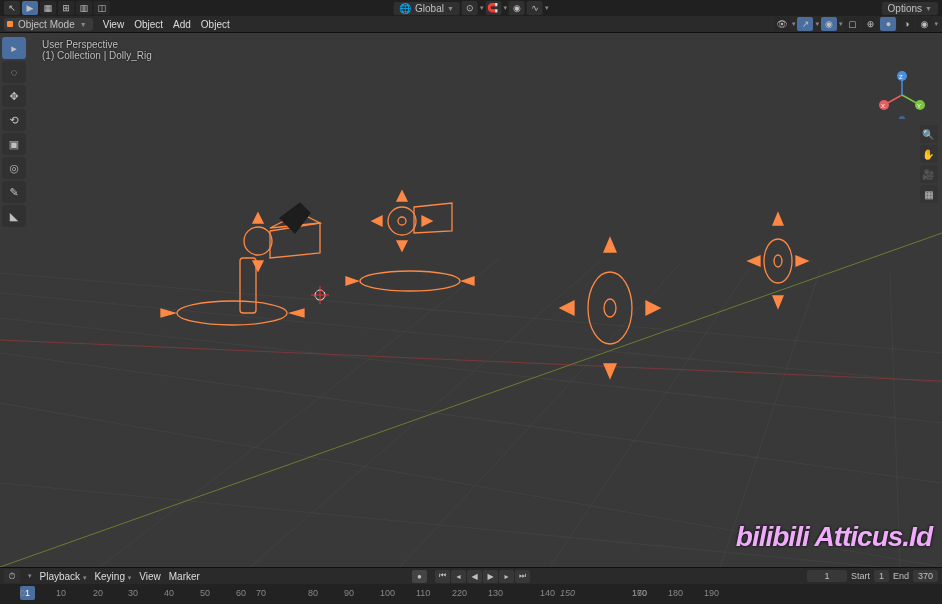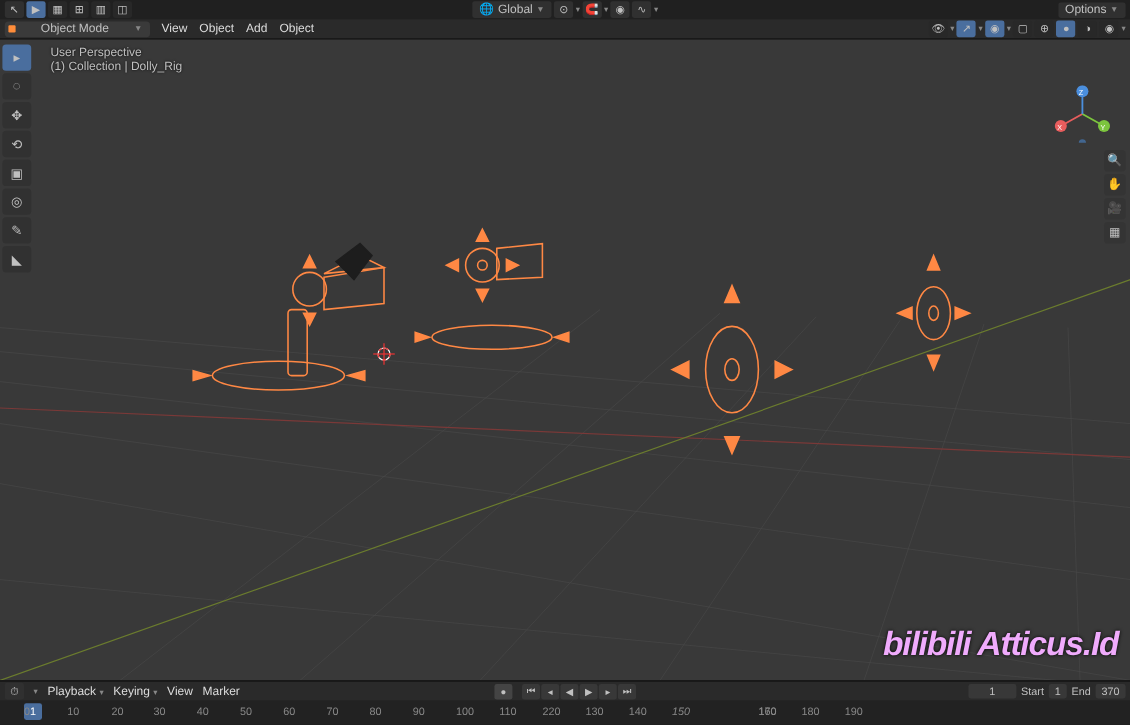--- a/index.html
+++ b/index.html
@@ -8,21 +8,21 @@
   .topbar-left, .topbar-center, .topbar-right { display: flex; align-items: center; gap: 2px; }
   .topbar-center { position: absolute; left: 50%; transform: translateX(-50%); }
   .topbar-right { margin-left: auto; }
   .ico-btn { width: 16px; height: 14px; display: inline-flex; align-items: center; justify-content: center; background: #303030; border-radius: 2px; cursor: pointer; font-size: 9px; }
   .ico-btn.active { background: #4a6e9e; }
   .ico-btn.dim { background: #282828; }
   .dropdown-sm { display: flex; align-items: center; gap: 3px; background: #303030; padding: 1px 6px; border-radius: 2px; cursor: pointer; font-size: 10px; }
   .chevron { font-size: 7px; color: #888; }
 
   .header2 { height: 17px; background: #2a2a2a; display: flex; align-items: center; padding: 0 4px; gap: 10px; border-bottom: 1px solid #101010; }
-  .mode-dropdown { display: flex; align-items: center; gap: 21px; background: #3a3a3a; padding: 1px 6px 1px 3px; border-radius: 3px; cursor: pointer; }
+  .mode-dropdown { display: flex; align-items: center; gap: 5px; background: #3a3a3a; padding: 1px 6px 1px 3px; border-radius: 3px; cursor: pointer; }
   .mode-dot { width: 6px; height: 6px; background: #ff8d3a; border-radius: 1px; }
   .menu-item { cursor: pointer; font-size: 10px; color: #ddd; }
 
   .viewport { position: relative; height: 534px; background: #393939; overflow: hidden; }
   .overlay-info { position: absolute; top: 6px; left: 42px; font-size: 10px; text-shadow: 0 0 2px #000; }
   .left-toolbar { position: absolute; top: 0; left: 0; width: 28px; background: transparent; display: flex; flex-direction: column; gap: 2px; padding: 4px 2px; }
   .tool-btn { width: 24px; height: 22px; background: #303030cc; border-radius: 3px; display: flex; align-items: center; justify-content: center; cursor: pointer; font-size: 11px; }
   .tool-btn.active { background: #4a6e9e; }
   .gizmo { position: absolute; top: 38px; right: 16px; }
   .right-overlay-tools { position: absolute; top: 92px; right: 4px; display: flex; flex-direction: column; gap: 2px; }
@@ -235,27 +235,27 @@
 <div class="timeline-track">
   <div class="frame-cursor" style="left:20px">1</div>
   <div class="ticks" id="ticks-row">
       <span class="tick" style="left: 20px;">0</span>
       <span class="tick" style="left: 56px;">10</span>
       <span class="tick" style="left: 81px; margin-left: 12px;">20</span>
       <span class="tick" style="left: 128px;">30</span>
       <span class="tick" style="left: 164px;">40</span>
       <span class="tick" style="left: 200px;">50</span>
       <span class="tick" style="left: 236px;">60</span>
-      <span class="tick" style="left: 272px; text-align: right;">70</span>
+      <span class="tick" style="left: 256px; text-align: right;">70</span>
       <span class="tick" style="left: 308px;">80</span>
       <span class="tick" style="left: 344px;">90</span>
       <span class="tick" style="left: 380px;">100</span>
       <span class="tick" style="left: 416px;">110</span>
       <span class="tick" style="left: 452px;">220</span>
       <span class="tick" style="left: 488px;">130</span>
-      <span class="tick" style="left: 524px;">140</span>
+      <span class="tick" style="left: 540px;">140</span>
       <span class="tick" style="left: 560px; font-style: italic;">150</span>
       <span class="tick" style="left: 596px; margin-left: 36px;">160</span>
       <span class="tick" style="left: 632px;">170</span>
       <span class="tick" style="left: 668px;">180</span>
       <span class="tick" style="left: 704px;">190</span>
     </div>
 </div>
 
 </body></html>

